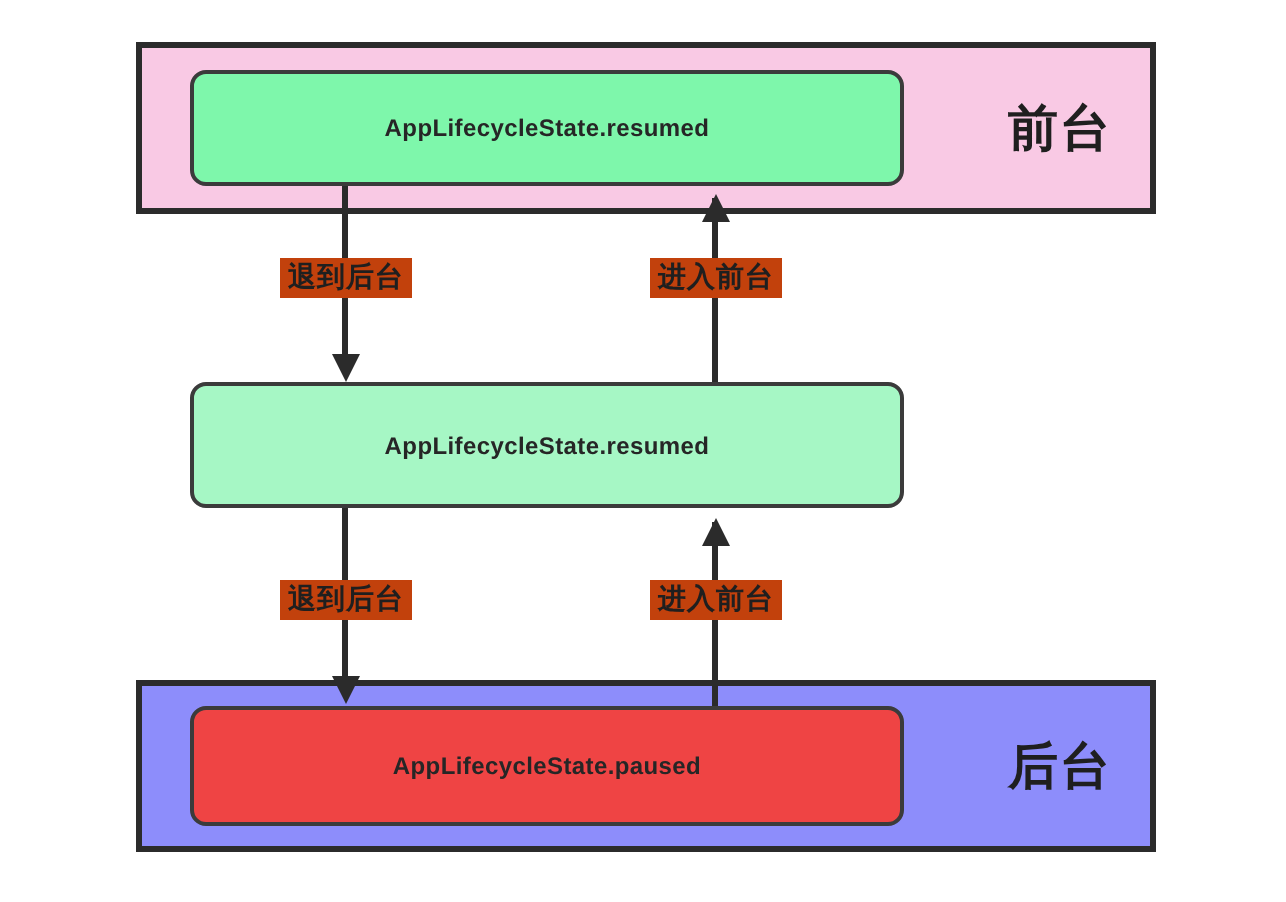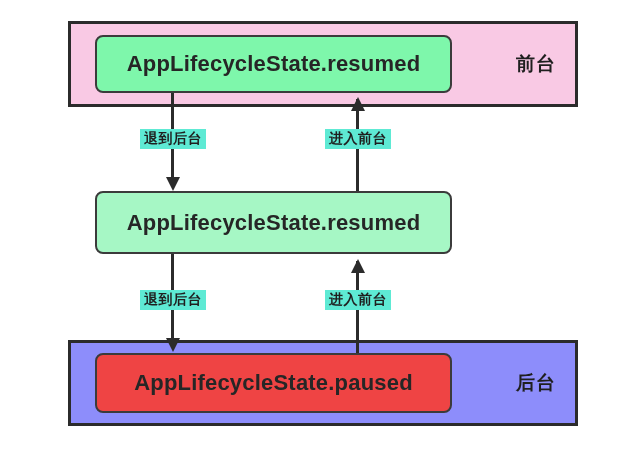--- a/index.html
+++ b/index.html
@@ -40,37 +40,37 @@
     height: 86px;
     background: #8d8dfb;
   }
 
   
   .zone-label {
     position: absolute;
     right: 19px;
     top: 50%;
     transform: translateY(-50%);
-    font-size: 19px;
+    font-size: 25px;
     font-weight: bold;
     color: #1f1f1f;
     letter-spacing: 1px;
     white-space: nowrap;
   }
 
   
   .state-box {
     position: absolute;
     box-sizing: border-box;
     border: 2.5px solid #3b3b3b;
     border-radius: 8px;
     display: flex;
     align-items: center;
     justify-content: center;
-    font-size: 22px;
+    font-size: 12px;
     font-weight: bold;
     color: #262626;
     letter-spacing: 0.2px;
     white-space: nowrap;
   }
   .state-top {
     left: 95px;
     top: 35px;
     width: 357px;
     height: 58px;
@@ -120,21 +120,21 @@
   }
   .ah-l1 { left: 165.5px; top: 177px; }
   .ah-r1 { left: 350.5px; top: 97px;  }
   .ah-l2 { left: 165.5px; top: 338px; }
   .ah-r2 { left: 350.5px; top: 259px; }
 
   
   .edge-label {
     position: absolute;
     transform: translate(-50%, -50%);
-    background: #5eead4;
+    background: #c2410c;
     padding: 1px 4px;
     font-size: 14px;
     font-weight: bold;
     color: #1f1f1f;
     letter-spacing: 0.5px;
     white-space: nowrap;
   }
   .el-l1 { left: 173px; top: 139px; }
   .el-r1 { left: 358px; top: 139px; }
   .el-l2 { left: 173px; top: 300px; }

